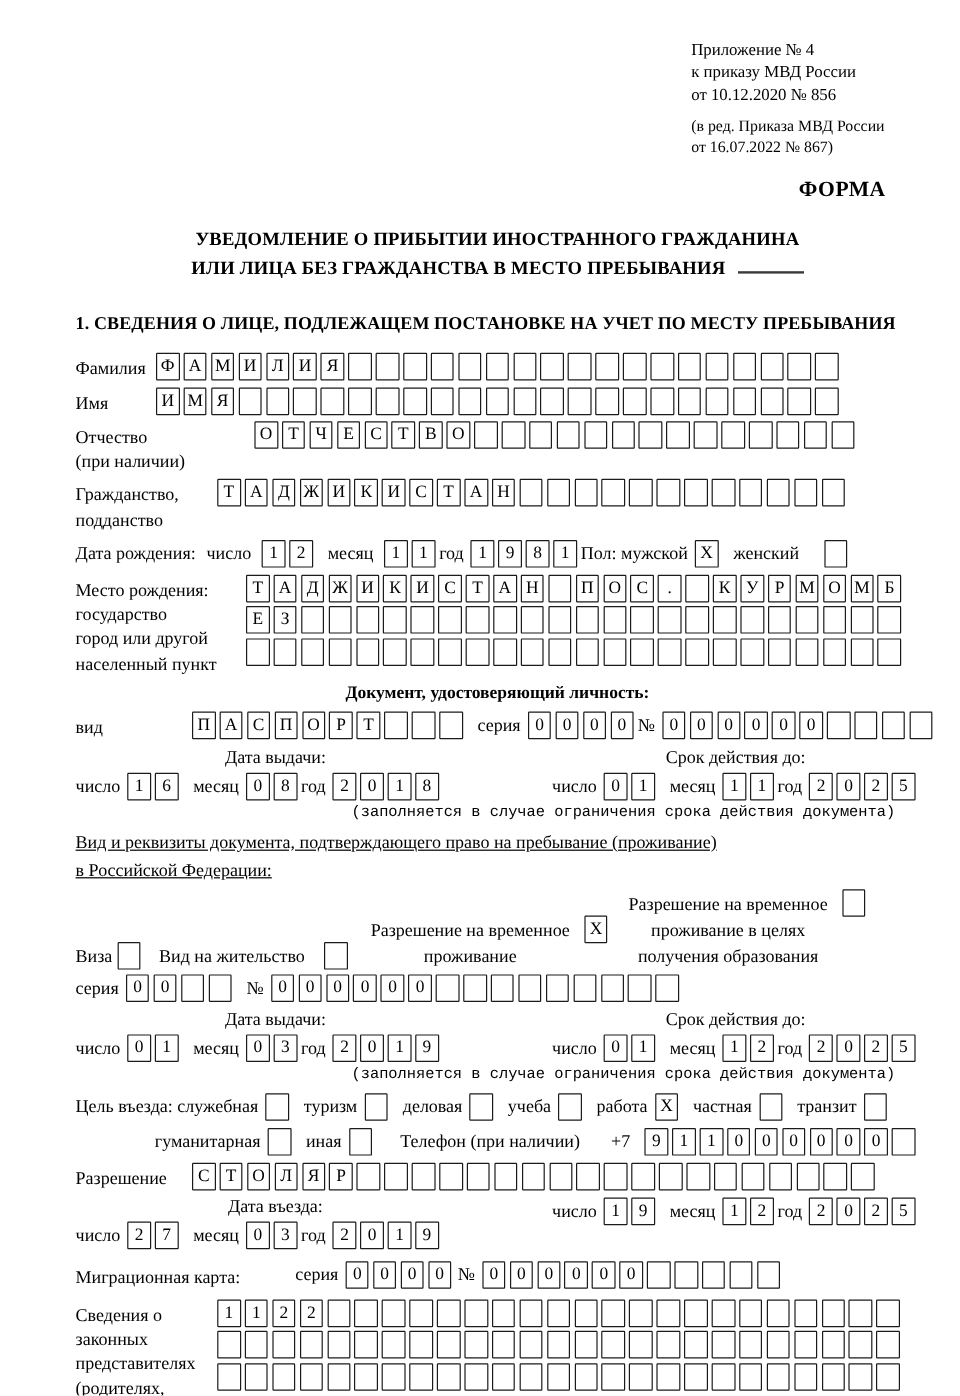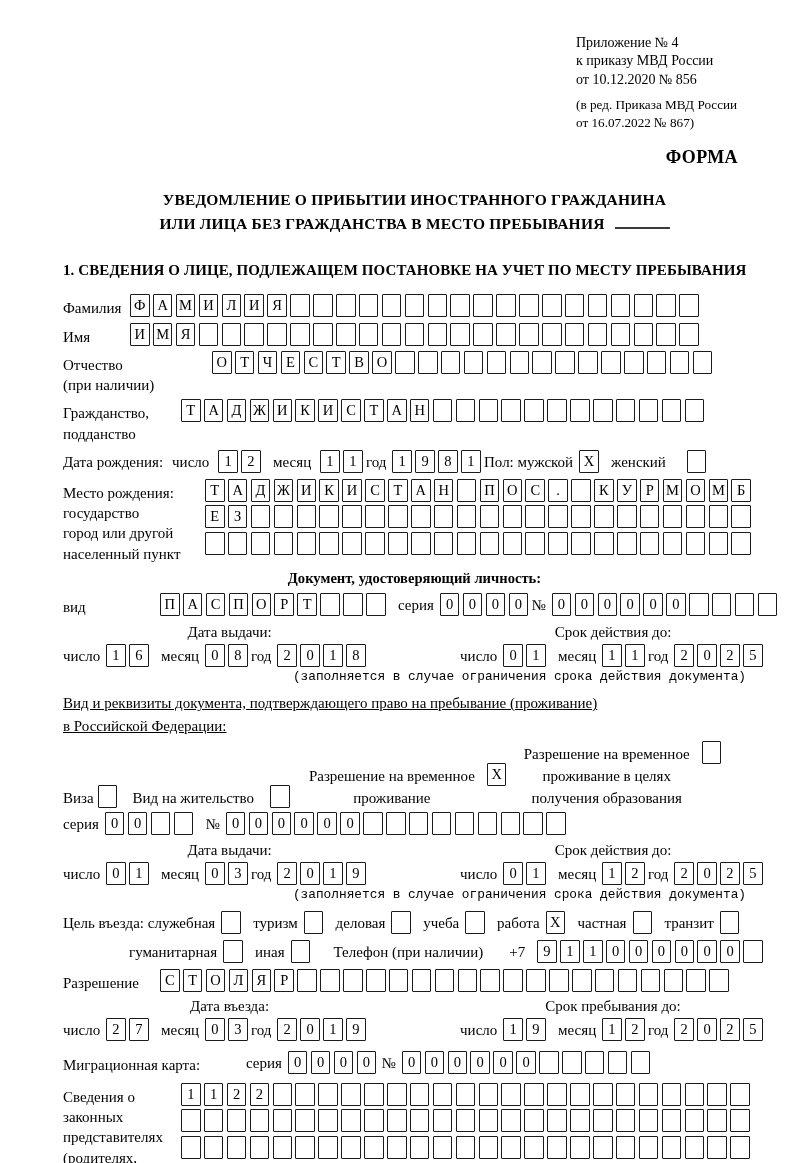--- a/index.html
+++ b/index.html
@@ -630,21 +630,20 @@
       <div class="inl gapr">год</div>
       <div class="cells">
           <span class="cell">2</span>
           <span class="cell">0</span>
           <span class="cell">1</span>
           <span class="cell">9</span>
         </div>
     </div>
   </div>
   <div class="dhalf right">
-    <div class="dcap">Срок пребывания до:</div>
     <div class="dline">
       <div class="inl gapr">число</div>
       <div class="cells">
           <span class="cell">1</span>
           <span class="cell">9</span>
         </div>
       <div class="inl gapl gapr">месяц</div>
       <div class="cells">
           <span class="cell">1</span>
           <span class="cell">2</span>

